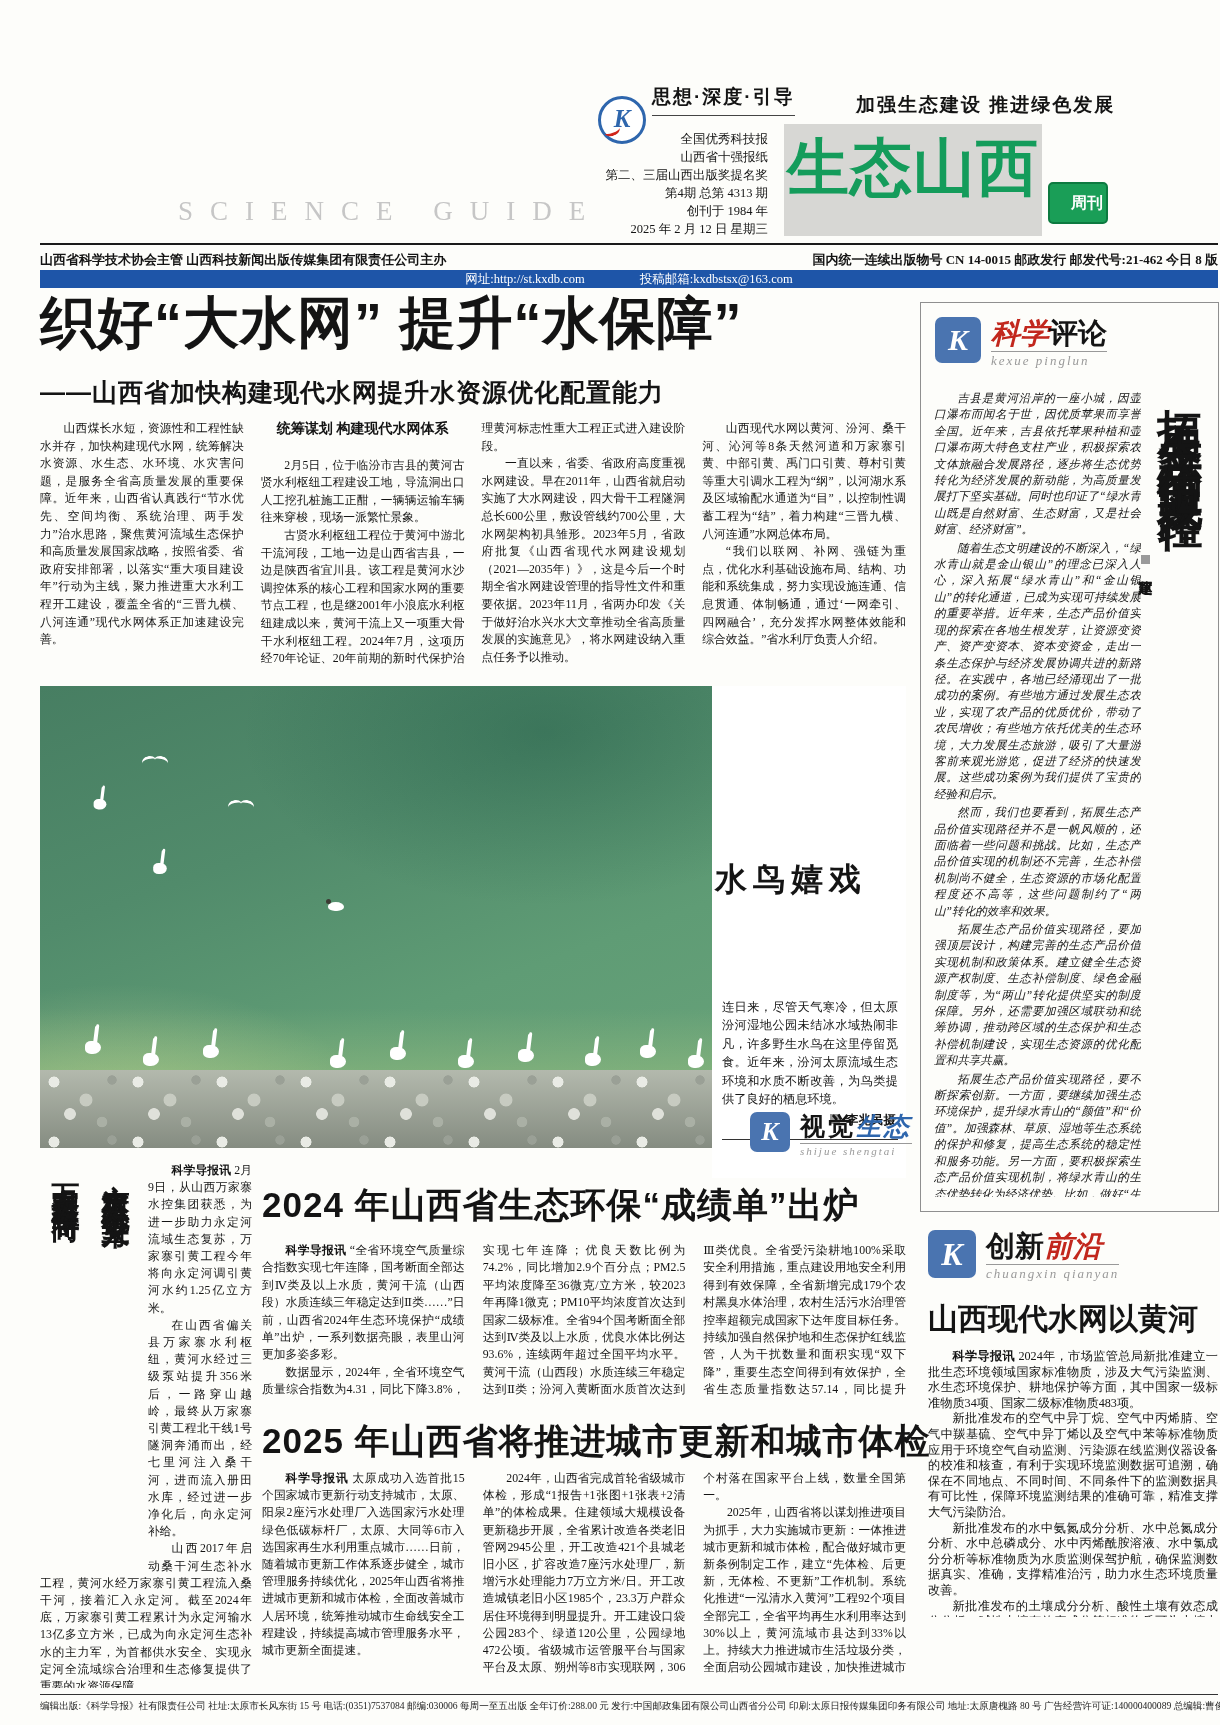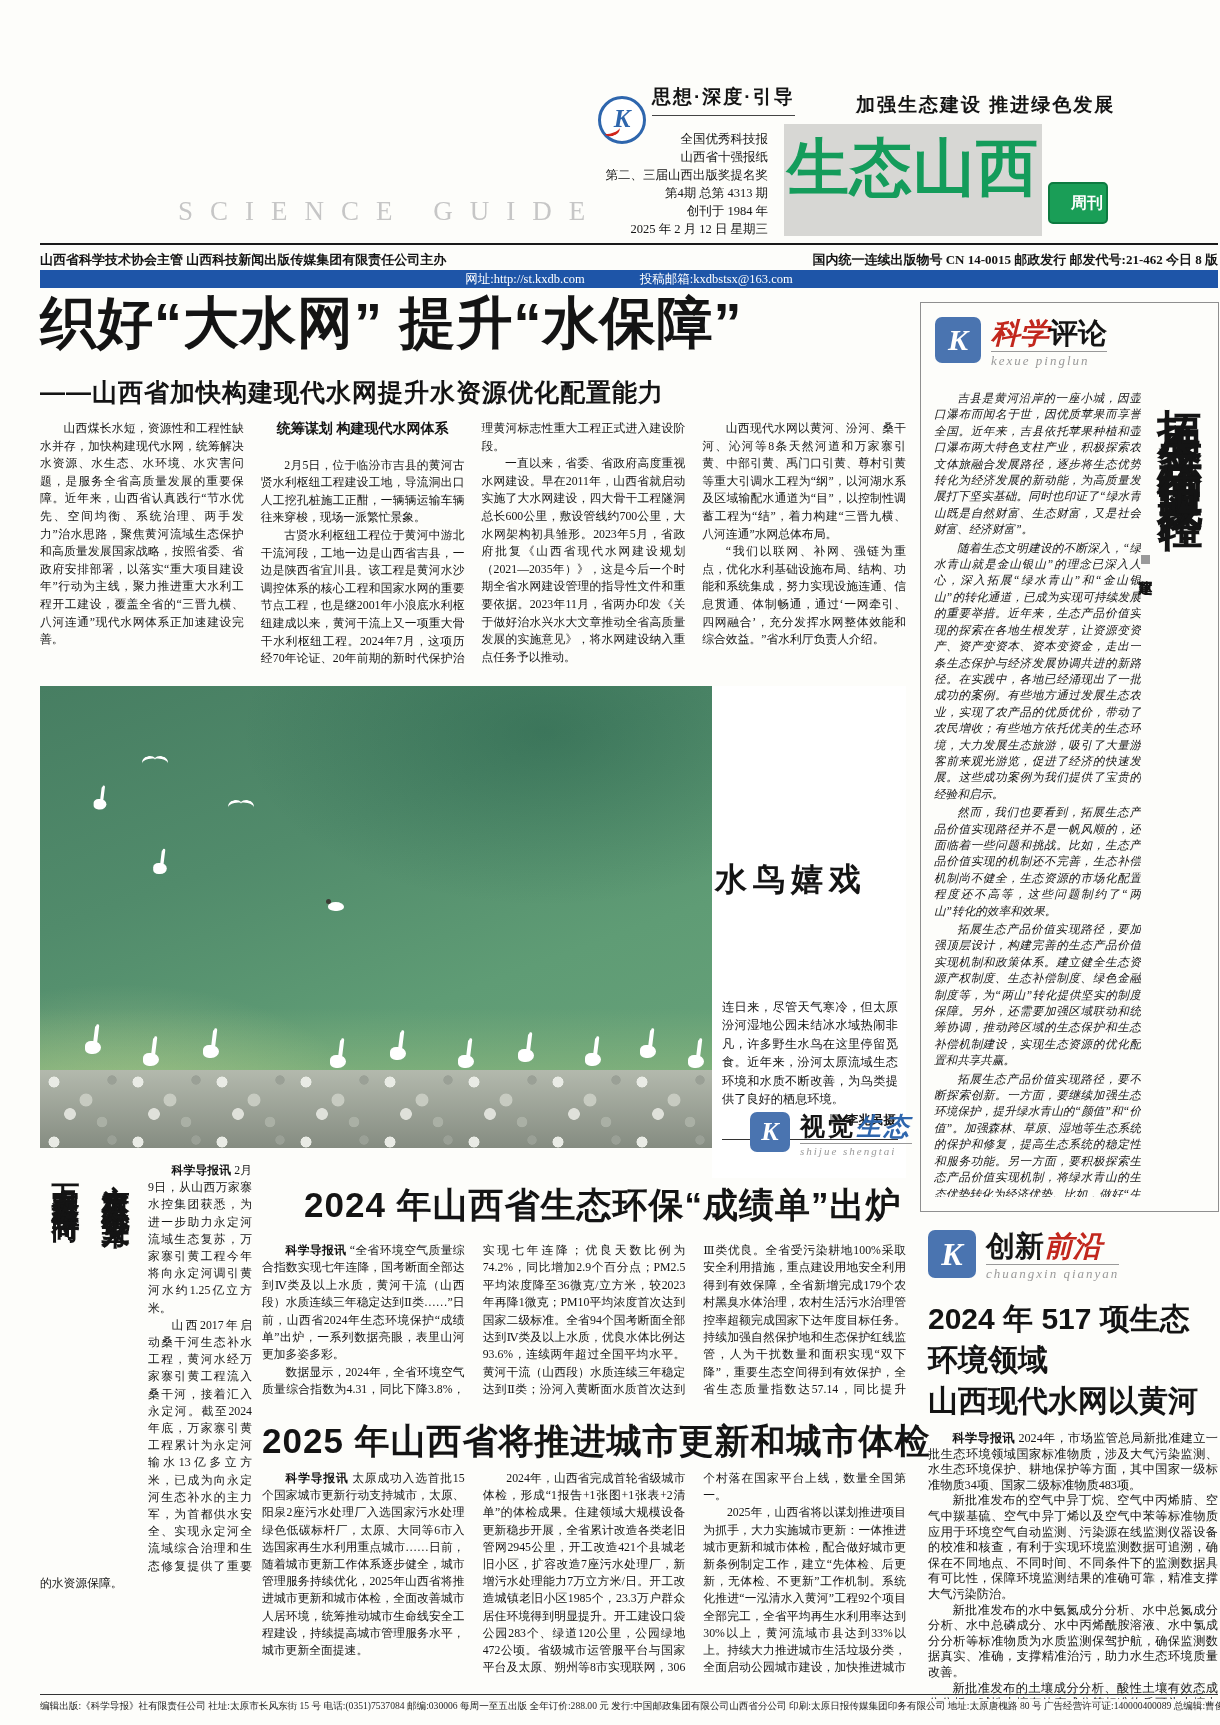--- a/index.html
+++ b/index.html
@@ -106,21 +106,21 @@
   .vlogo .row1{font-size:25px;line-height:28px;letter-spacing:3px;}
   .vlogo .pinyin{font-size:11px;}
   
   .wz{left:40px;top:1162px;width:212px;height:526px;font-size:11.8px;line-height:17.2px;
       text-align:justify;overflow:hidden;}
   .wz-head{float:left;width:100px;height:404px;writing-mode:vertical-lr;text-orientation:upright;
            font-family:"Liberation Sans","DejaVu Sans",sans-serif;font-weight:900;font-size:28px;
            line-height:50px;letter-spacing:3px;margin-right:8px;}
   .wz .prefix,.prefix{font-weight:bold;font-family:"Liberation Sans","DejaVu Sans",sans-serif;}
   
-  .r1-headline{left:262px;top:1182px;width:644px;font-size:35px;font-weight:900;letter-spacing:1px;white-space:nowrap;margin-left:42px;}
+  .r1-headline{left:262px;top:1182px;width:644px;font-size:35px;font-weight:900;letter-spacing:1px;white-space:nowrap;}
   .r1-body{left:262px;top:1242px;width:644px;height:172px;column-count:3;column-gap:18px;column-fill:auto;
            font-size:11.8px;line-height:17.4px;text-align:justify;overflow:hidden;}
   .r2-headline{left:262px;top:1418px;width:644px;font-size:35px;font-weight:900;letter-spacing:1px;white-space:nowrap;}
   .r2-body{left:262px;top:1470px;width:644px;height:216px;column-count:3;column-gap:18px;column-fill:auto;
            font-size:11.8px;line-height:17.2px;text-align:justify;overflow:hidden;}
   
   .cx{left:928px;top:1230px;width:290px;height:460px;}
   .cx-logo .ksq{width:48px;height:48px;line-height:48px;font-size:32px;}
   .cx-headline{margin-top:16px;font-family:"Liberation Sans","DejaVu Sans",sans-serif;font-weight:900;
                font-size:30px;line-height:41px;}
@@ -229,20 +229,21 @@
     <div class="comm-title">拓展生态产品价值实现路径</div>
     <div class="comm-author"><span class="sq"></span><span>赵建军</span></div>
   </div>
 
   <div class="abs wz">
     <div class="wz-head">
       <div>万家寨引黄工程今年将向</div>
       <div>永定河生态补水一亿多立方米</div>
     </div>
     <p><span class="prefix">科学导报讯</span> <span>2月9日，从山西万家寨水控集团获悉，为进一步助力永定河流域生态复苏，万家寨引黄工程今年将向永定河调引黄河水约1.25亿立方米。</span></p>
+    <p>在山西省偏关县万家寨水利枢纽，黄河水经过三级泵站提升356米后，一路穿山越岭，最终从万家寨引黄工程北干线1号隧洞奔涌而出，经七里河注入桑干河，进而流入册田水库，经过进一步净化后，向永定河补给。</p>
     <p>山西2017年启动桑干河生态补水工程，黄河水经万家寨引黄工程流入桑干河，接着汇入永定河。截至2024年底，万家寨引黄工程累计为永定河输水13亿多立方米，已成为向永定河生态补水的主力军，为首都供水安全、实现永定河全流域综合治理和生态修复提供了重要的水资源保障。</p>
 
   </div>
 
   <div class="abs r1-headline sans">2024 年山西省生态环保“成绩单”出炉</div>
   <div class="abs r1-body">
     <p><span class="prefix">科学导报讯</span> <span>“全省环境空气质量综合指数实现七年连降，国考断面全部达到Ⅳ类及以上水质，黄河干流（山西段）水质连续三年稳定达到Ⅱ类……”日前，山西省2024年生态环境保护“成绩单”出炉，一系列数据亮眼，表里山河更加多姿多彩。</span></p>
     <p>数据显示，2024年，全省环境空气质量综合指数为4.31，同比下降3.8%，实现七年连降；优良天数比例为74.2%，同比增加2.9个百分点；PM2.5平均浓度降至36微克/立方米，较2023年再降1微克；PM10平均浓度首次达到国家二级标准。全省94个国考断面全部达到Ⅳ类及以上水质，优良水体比例达93.6%，连续两年超过全国平均水平。黄河干流（山西段）水质连续三年稳定达到Ⅱ类；汾河入黄断面水质首次达到Ⅲ类优良。全省受污染耕地100%采取安全利用措施，重点建设用地安全利用得到有效保障，全省新增完成179个农村黑臭水体治理，农村生活污水治理管控率超额完成国家下达年度目标任务。持续加强自然保护地和生态保护红线监管，人为干扰数量和面积实现“双下降”，重要生态空间得到有效保护，全省生态质量指数达57.14，同比提升0.19。积极推动参与全国碳市场交易，实现交易量2372.49万吨。</p>
 
   </div>
@@ -257,21 +258,20 @@
 
   <div class="abs cx">
     <div class="seclogo cx-logo">
       <div class="ksq">K</div>
       <div class="txt">
         <div class="row1"><span class="blk sans">创新</span><span class="cal-red">前沿</span></div>
         <div class="pinyin">chuangxin  qianyan</div>
       </div>
     </div>
     <div class="cx-headline">
-      <div>2024 年 517 项生态环境领域</div>
       <div>山西现代水网以黄河</div>
     </div>
     <div class="cx-body">
       <p><span class="prefix">科学导报讯</span> <span>2024年，市场监管总局新批准建立一批生态环境领域国家标准物质，涉及大气污染监测、水生态环境保护、耕地保护等方面，其中国家一级标准物质34项、国家二级标准物质483项。</span></p>
       <p>新批准发布的空气中异丁烷、空气中丙烯腈、空气中羰基硫、空气中异丁烯以及空气中苯等标准物质应用于环境空气自动监测、污染源在线监测仪器设备的校准和核查，有利于实现环境监测数据可追溯，确保在不同地点、不同时间、不同条件下的监测数据具有可比性，保障环境监测结果的准确可靠，精准支撑大气污染防治。</p>
       <p>新批准发布的水中氨氮成分分析、水中总氮成分分析、水中总磷成分、水中丙烯酰胺溶液、水中氯成分分析等标准物质为水质监测保驾护航，确保监测数据真实、准确，支撑精准治污，助力水生态环境质量改善。</p>
       <p>新批准发布的土壤成分分析、酸性土壤有效态成分分析、碱性土壤有效态成分等标准物质可为土壤中微量元素、重金属等成分的测定提供测量标准，直接服务于全国土壤普查工作，将进一步推动摸清土壤质量家底，为守住耕地红线、优化农业生产布局、推进农业高质量发展奠定基础。</p>
 
     </div>
   </div>

